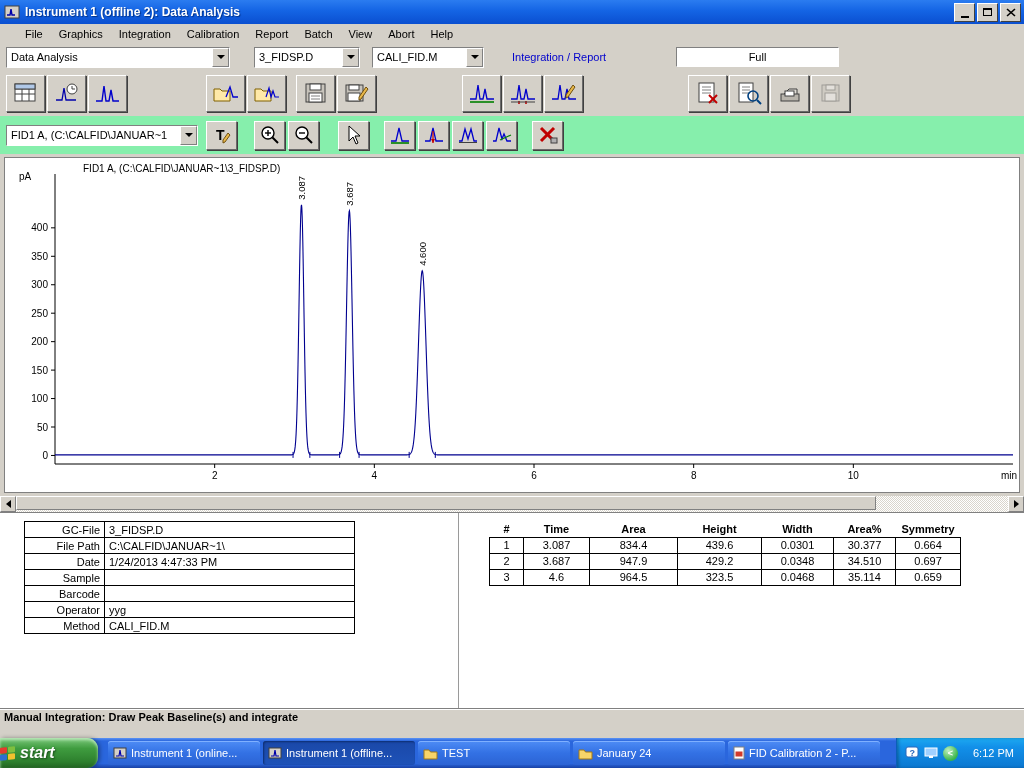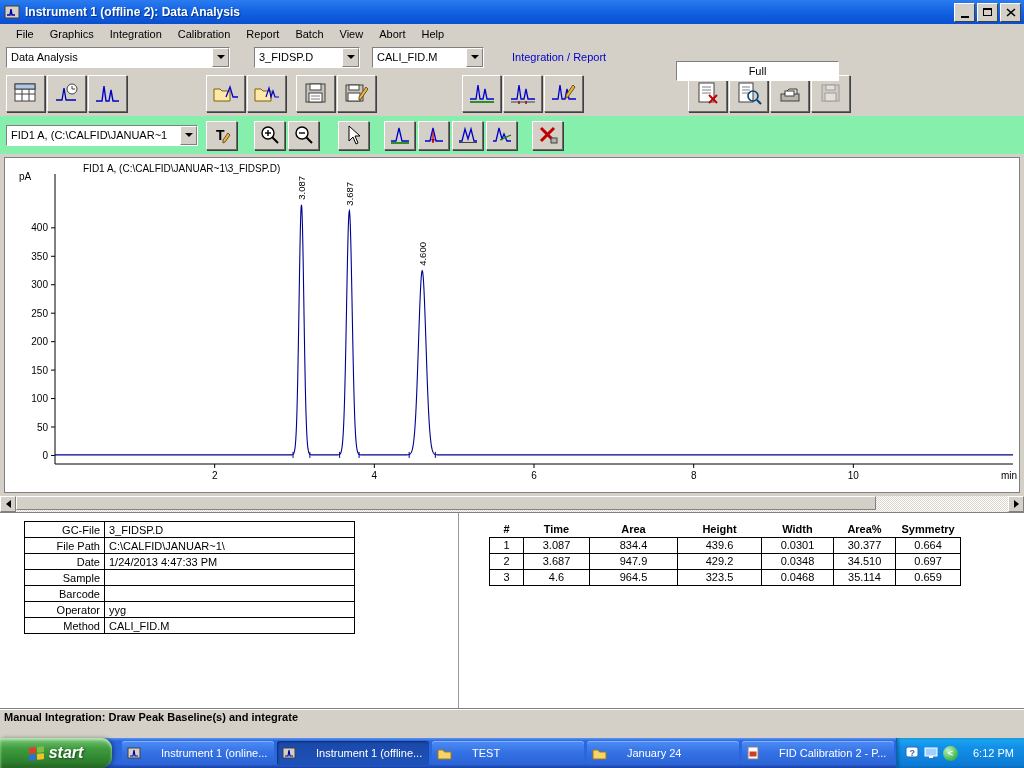--- a/index.html
+++ b/index.html
@@ -11,33 +11,33 @@
     display:flex; align-items:center; padding:0 3px;justify-content:flex-end; }
   .win-icon { width:18px; height:18px; display:flex; align-items:center; justify-content:center; }
   .title-text { flex:1; color:#fff; font-weight:bold; font-size:12px; margin-left:4px;
     text-shadow:1px 1px 1px #00318a; white-space:nowrap; overflow:hidden; }
   .tb-btn { width:21px; height:19px; margin-left:2px; background:#d4d0c8;
     border:1px solid; border-color:#ffffff #404040 #404040 #ffffff;
     display:flex; align-items:center; justify-content:center; }
   .glyph-min { width:8px; height:2px; background:#000; margin-top:9px; }
   .glyph-restore { width:9px; height:8px; border:1px solid #000; border-top-width:2px; background:#d4d0c8; }
 
-  .menubar { height:20px; display:flex; align-items:center; padding-left:8px; background:#d4d0c8; }
+  .menubar { height:20px; display:flex; align-items:center; padding-left:17px; background:#d4d0c8; }
   .menu-item { padding:2px 8px 3px; cursor:default; }
 
   
   .toolbar1 { height:26px; display:flex; align-items:center; background:#d4d0c8; padding-left:6px; position:relative; }
   .combo { display:inline-flex; align-items:stretch; height:21px;
     border:1px solid; border-color:#808080 #ffffff #ffffff #808080; background:#fff; }
   .combo .field { padding:3px 4px 0; white-space:nowrap; overflow:hidden; flex:1; background:#fff; }
   .combo .drop { width:17px; background:#d4d0c8; border:1px solid; border-color:#fff #808080 #808080 #fff;
     display:flex; align-items:center; justify-content:center; }
   .arr-down { width:0; height:0; border-left:4px solid transparent; border-right:4px solid transparent; border-top:4px solid #000; }
   .section-label { color:#0000cc; margin-left:28px; }
-  .view-box { position:absolute; left:676px; top:17px; width:163px; height:20px; background:#fff;
+  .view-box { position:absolute; left:676px; top:3px; width:163px; height:20px; background:#fff;
     border:1px solid; border-color:#808080 #ffffff #ffffff #808080; text-align:center; padding-top:3px; }
 
   .toolbar2 { height:46px; display:flex; align-items:center; background:#d4d0c8; padding-left:6px; }
   .tbtn { width:39px; height:37px; background:#d4d0c8; border:1px solid;
     border-color:#ffffff #6a6a6a #6a6a6a #ffffff; box-shadow:1px 1px 0 #404040;
     display:flex; align-items:center; justify-content:center; margin-right:2px; }
   .tbtn.disabled svg { opacity:.35; }
   .grp { display:flex; }
 
   .toolbar3 { height:38px; display:flex; align-items:center; background:#86efac; padding-left:6px; }
@@ -74,28 +74,28 @@
   .pt-table th { font-weight:bold; height:16px; padding:0 6px; text-align:center; }
   .pt-table td { border:1px solid #000; height:16px; padding:0 6px; text-align:center; font-size:11px; }
   .c0{width:34px}.c1{width:66px}.c2{width:88px}.c3{width:84px}.c4{width:72px}.c5{width:62px}.c6{width:64px}
 
   
   .statusbar { height:18px; background:#d4d0c8; border-top:1px solid #808080;
     box-shadow:inset 0 1px 0 #ffffff; font-weight:bold; padding:2px 4px; }
   .filler { height:12px; background:#d4d0c8; }
   .taskbar { height:30px; background:linear-gradient(180deg,#5a93f5 0%,#2a66dd 10%,#2a66dd 85%,#1941a5 100%);
     display:flex; align-items:stretch; }
-  .start-btn { width:112px; background:linear-gradient(180deg,#7bc87b 0%,#3f9c3f 35%,#2d7f2d 80%,#226322 100%);
-    border-radius:0 11px 11px 0; display:flex; align-items:center; justify-content:center; gap:5px;
+  .start-btn { width:98px; background:linear-gradient(180deg,#7bc87b 0%,#3f9c3f 35%,#2d7f2d 80%,#226322 100%);
+    border-radius:0 11px 11px 0; display:flex; align-items:center; gap:5px;
     color:#fff; font-weight:bold; font-style:italic; font-size:16px; text-shadow:1px 1px 2px #1a4d1a;
     box-shadow:inset 0 2px 3px #b8e6b8, 2px 0 4px rgba(0,0,0,.35); }
   .flag { display:grid; grid-template-columns:7px 7px; grid-template-rows:6px 6px; gap:1px; transform:skewY(-6deg); }
   .flag i { display:block; border-radius:1px; }
   .tasks { flex:1; display:flex; align-items:center; padding-left:10px; gap:3px; overflow:hidden; }
-  .task-btn { width:152px; height:24px; border-radius:3px; display:flex; align-items:center; gap:20px;
+  .task-btn { width:152px; height:24px; border-radius:3px; display:flex; align-items:center; gap:4px;
     padding:0 5px; color:#fff; background:linear-gradient(180deg,#4e8cf5 0%,#3371e4 50%,#2c63d4 100%);
     box-shadow:inset 0 1px 0 #7fb0ff; white-space:nowrap; overflow:hidden; flex:0 0 auto;text-align:right; }
   .task-btn.active { background:linear-gradient(180deg,#1a48a8 0%,#1e52b8 100%); box-shadow:inset 1px 1px 2px #0d2d70; }
   .task-label { overflow:hidden; white-space:nowrap; font-size:11px; }
   .tray { width:128px; background:linear-gradient(180deg,#1daaf1 0%,#1290e9 30%,#0b77d0 100%);
     border-left:1px solid #0a5fb8; box-shadow:inset 2px 0 3px rgba(0,0,0,.25);
     display:flex; align-items:center; gap:5px; padding:0 8px 0 8px; color:#fff; }
   .tray-time { font-size:11px; margin-left:10px; }
   .chev-circle { width:15px; height:15px; border-radius:50%;
     background:radial-gradient(circle at 35% 30%,#bff0c0,#39b54a 70%); display:flex; align-items:center; justify-content:center;

